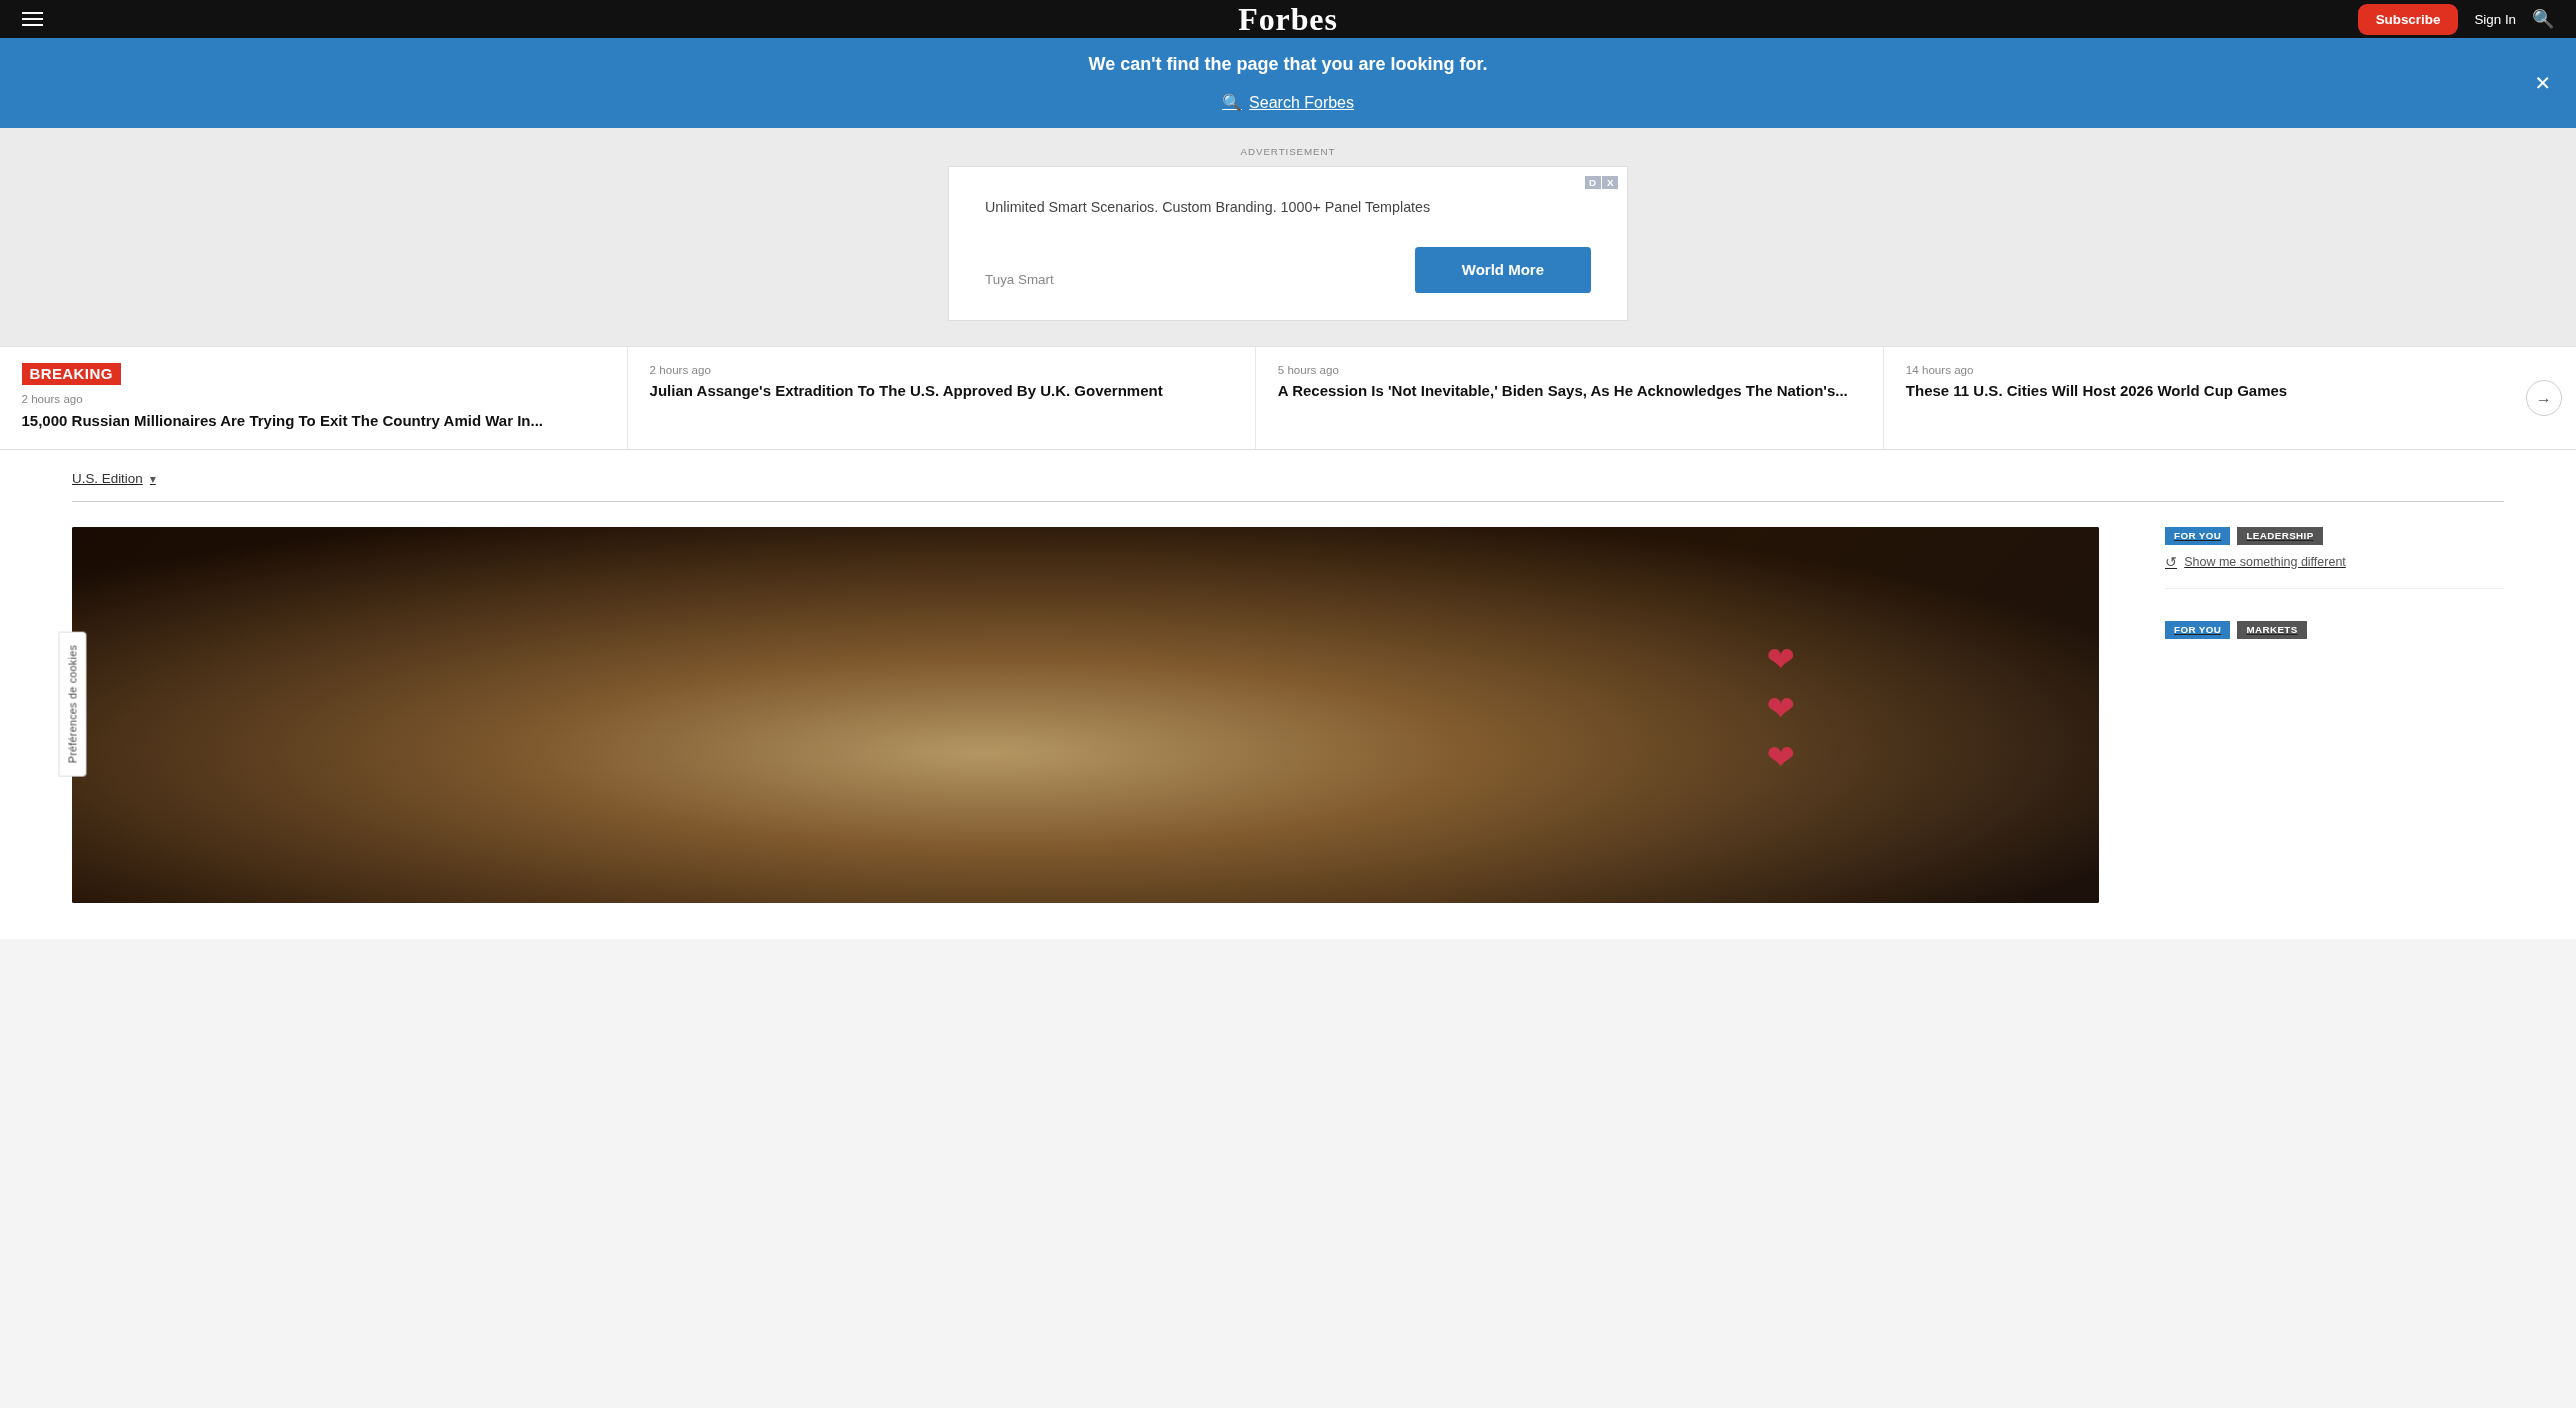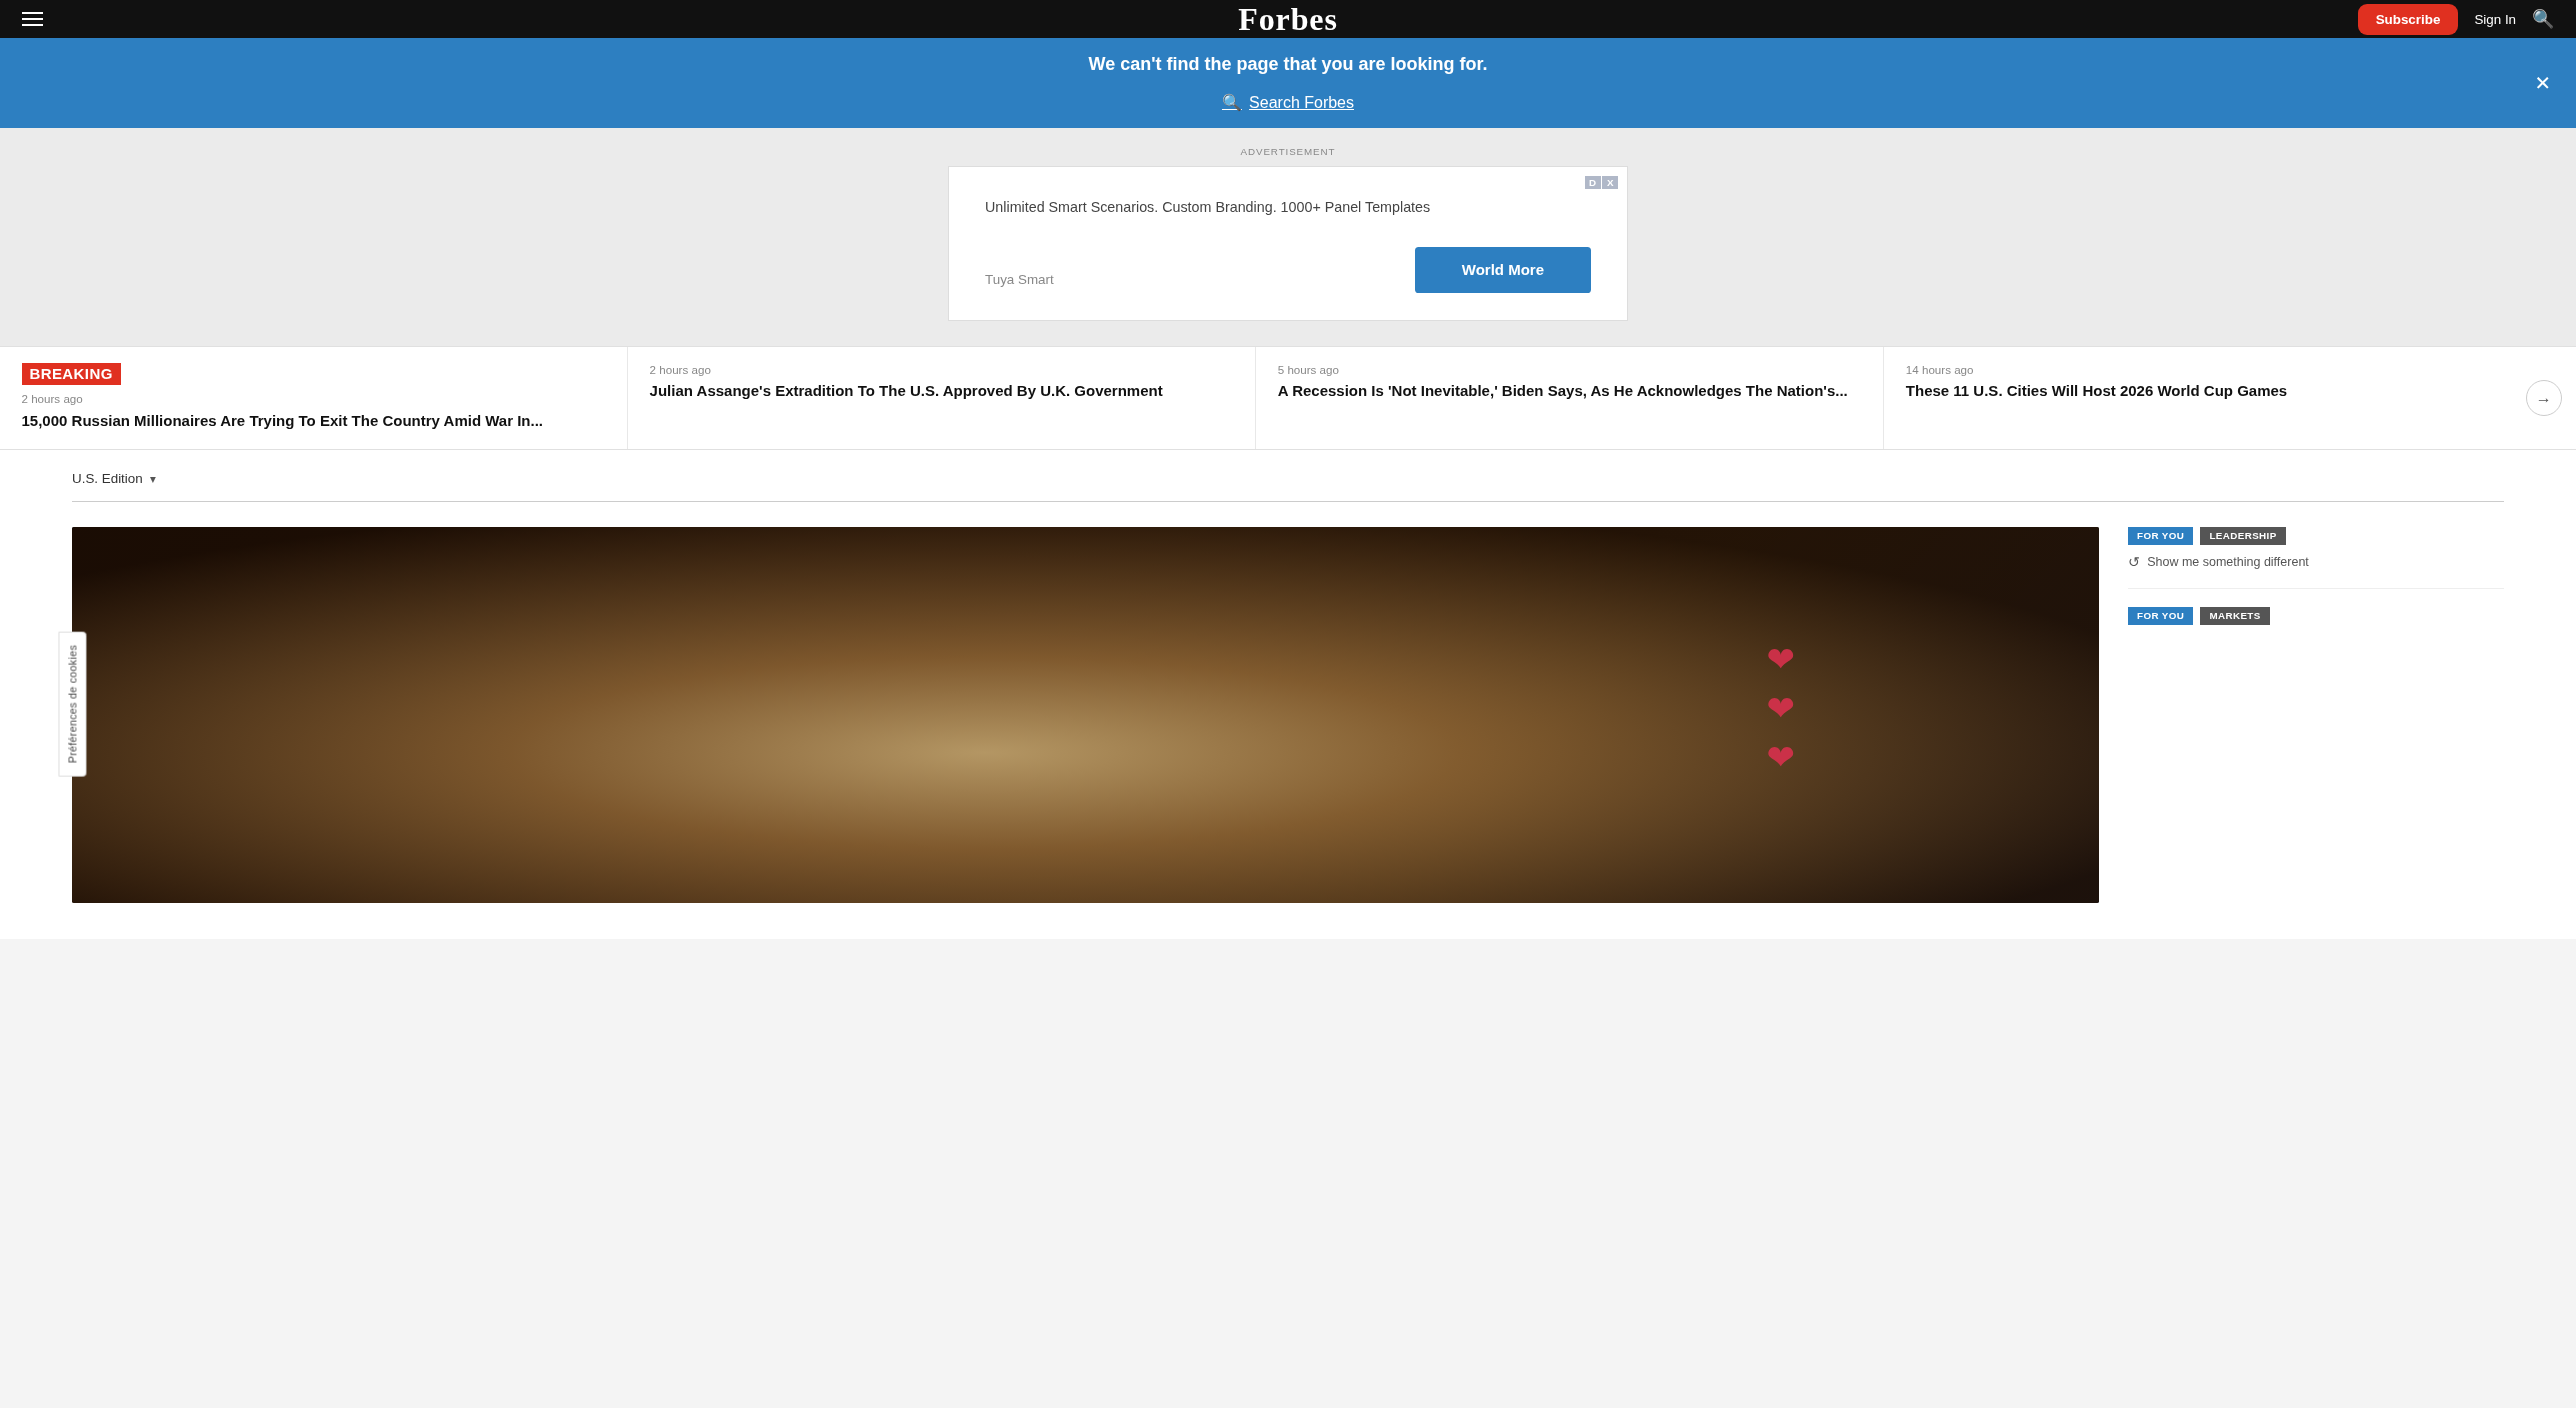--- a/index.html
+++ b/index.html
@@ -236,20 +236,21 @@
       cursor: pointer;
       z-index: 100;
       border-radius: 0 0 3.6px 3.6px;
       letter-spacing: 0.3px;
     }
 
     
     .main-content {
       background: #fff;
       padding: 21.5px 72px 36px;
+      text-decoration: underline;
     }
     .edition-selector {
       display: flex;
       align-items: center;
       gap: 7.2px;
       font-size: 13.4px;
       font-family: Arial, sans-serif;
       color: #333;
       cursor: pointer;
       margin-bottom: 14.3px;
@@ -287,21 +288,21 @@
       flex-direction: column;
       gap: 9px;
     }
     .heart {
       font-size: 34px;
       color: #e03050;
       opacity: 0.85;
     }
 
     
-    .right-panel { display: flex; flex-direction: column; gap: 18px; }
+    .right-panel { display: flex; flex-direction: column; gap: 32px; margin-left: 37px; }
     .article-card { padding-bottom: 18px; border-bottom: 0.9px solid #eee; }
     .article-card:last-child { border-bottom: none; }
     .tag-row { display: flex; gap: 7.2px; align-items: center; margin-bottom: 9px; }
     .tag {
       font-size: 9.8px;
       font-weight: 700;
       font-family: Arial, sans-serif;
       padding: 3.6px 9px;
       text-transform: uppercase;
       letter-spacing: 0.4px;

